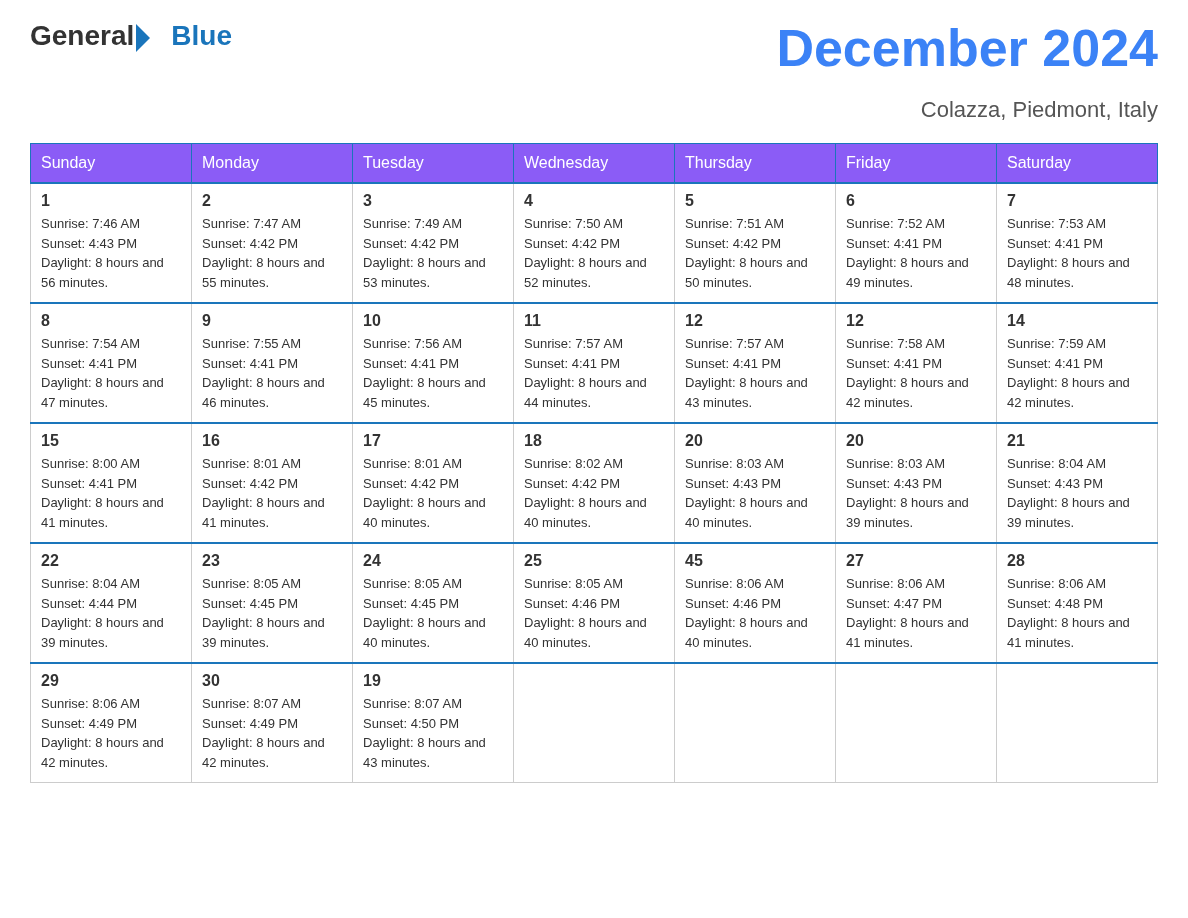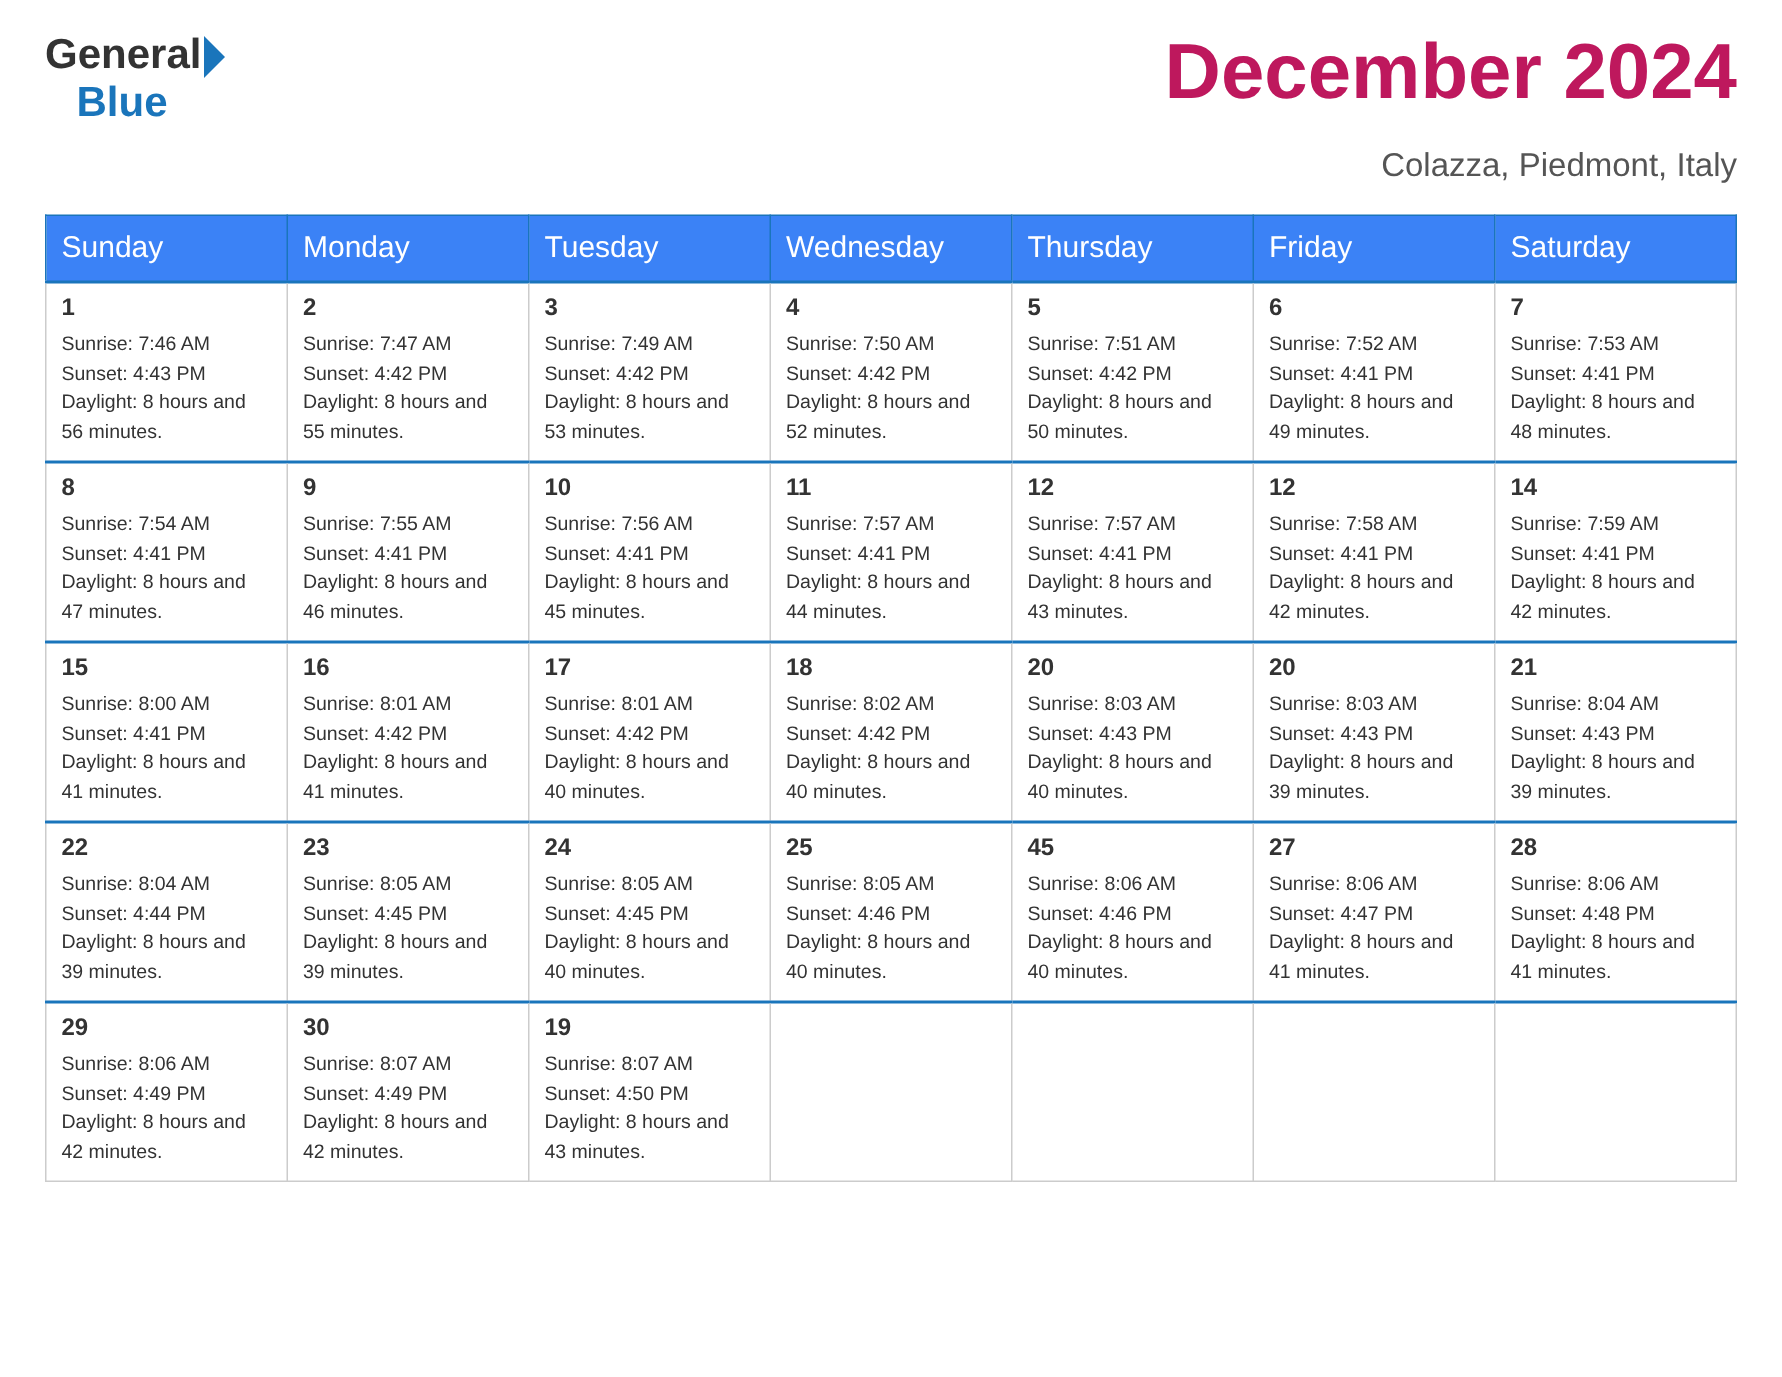--- a/index.html
+++ b/index.html
@@ -11,21 +11,21 @@
       padding: 20px 30px;
     }
     .header {
       display: flex;
       justify-content: space-between;
       align-items: flex-start;
       margin-bottom: 20px;
     }
     .logo {
       display: flex;
-      flex-direction: column;
+      flex-direction: row;
       align-items: flex-start;
     }
     .logo-text {
       display: flex;
       align-items: center;
     }
     .logo-general {
       font-size: 28px;
       font-weight: bold;
       color: #333;
@@ -44,37 +44,37 @@
       font-weight: bold;
       color: #1a75bb;
       margin-left: 21px;
     }
     .title-section {
       text-align: right;
     }
     .month-title {
       font-size: 52px;
       font-weight: bold;
-      color: #be185d;
+      color: #3b82f6;
       line-height: 1.1;
     }
     .location {
       font-size: 22px;
       color: #555;
       margin-top: 20px;
     }
     table {
       width: 100%;
       border-collapse: collapse;
       table-layout: fixed;
     }
     th {
-      background-color: #3b82f6;
+      background-color: #8b5cf6;
       color: #fff;
-      font-size: 20px;
+      font-size: 16px;
       font-weight: normal;
       padding: 10px 10px;
       text-align: left;
       border: 1px solid #1a75bb;
     }
     td {
       vertical-align: top;
       padding: 8px 10px 10px 10px;
       border-left: 1px solid #ccc;
       border-right: 1px solid #ccc;

